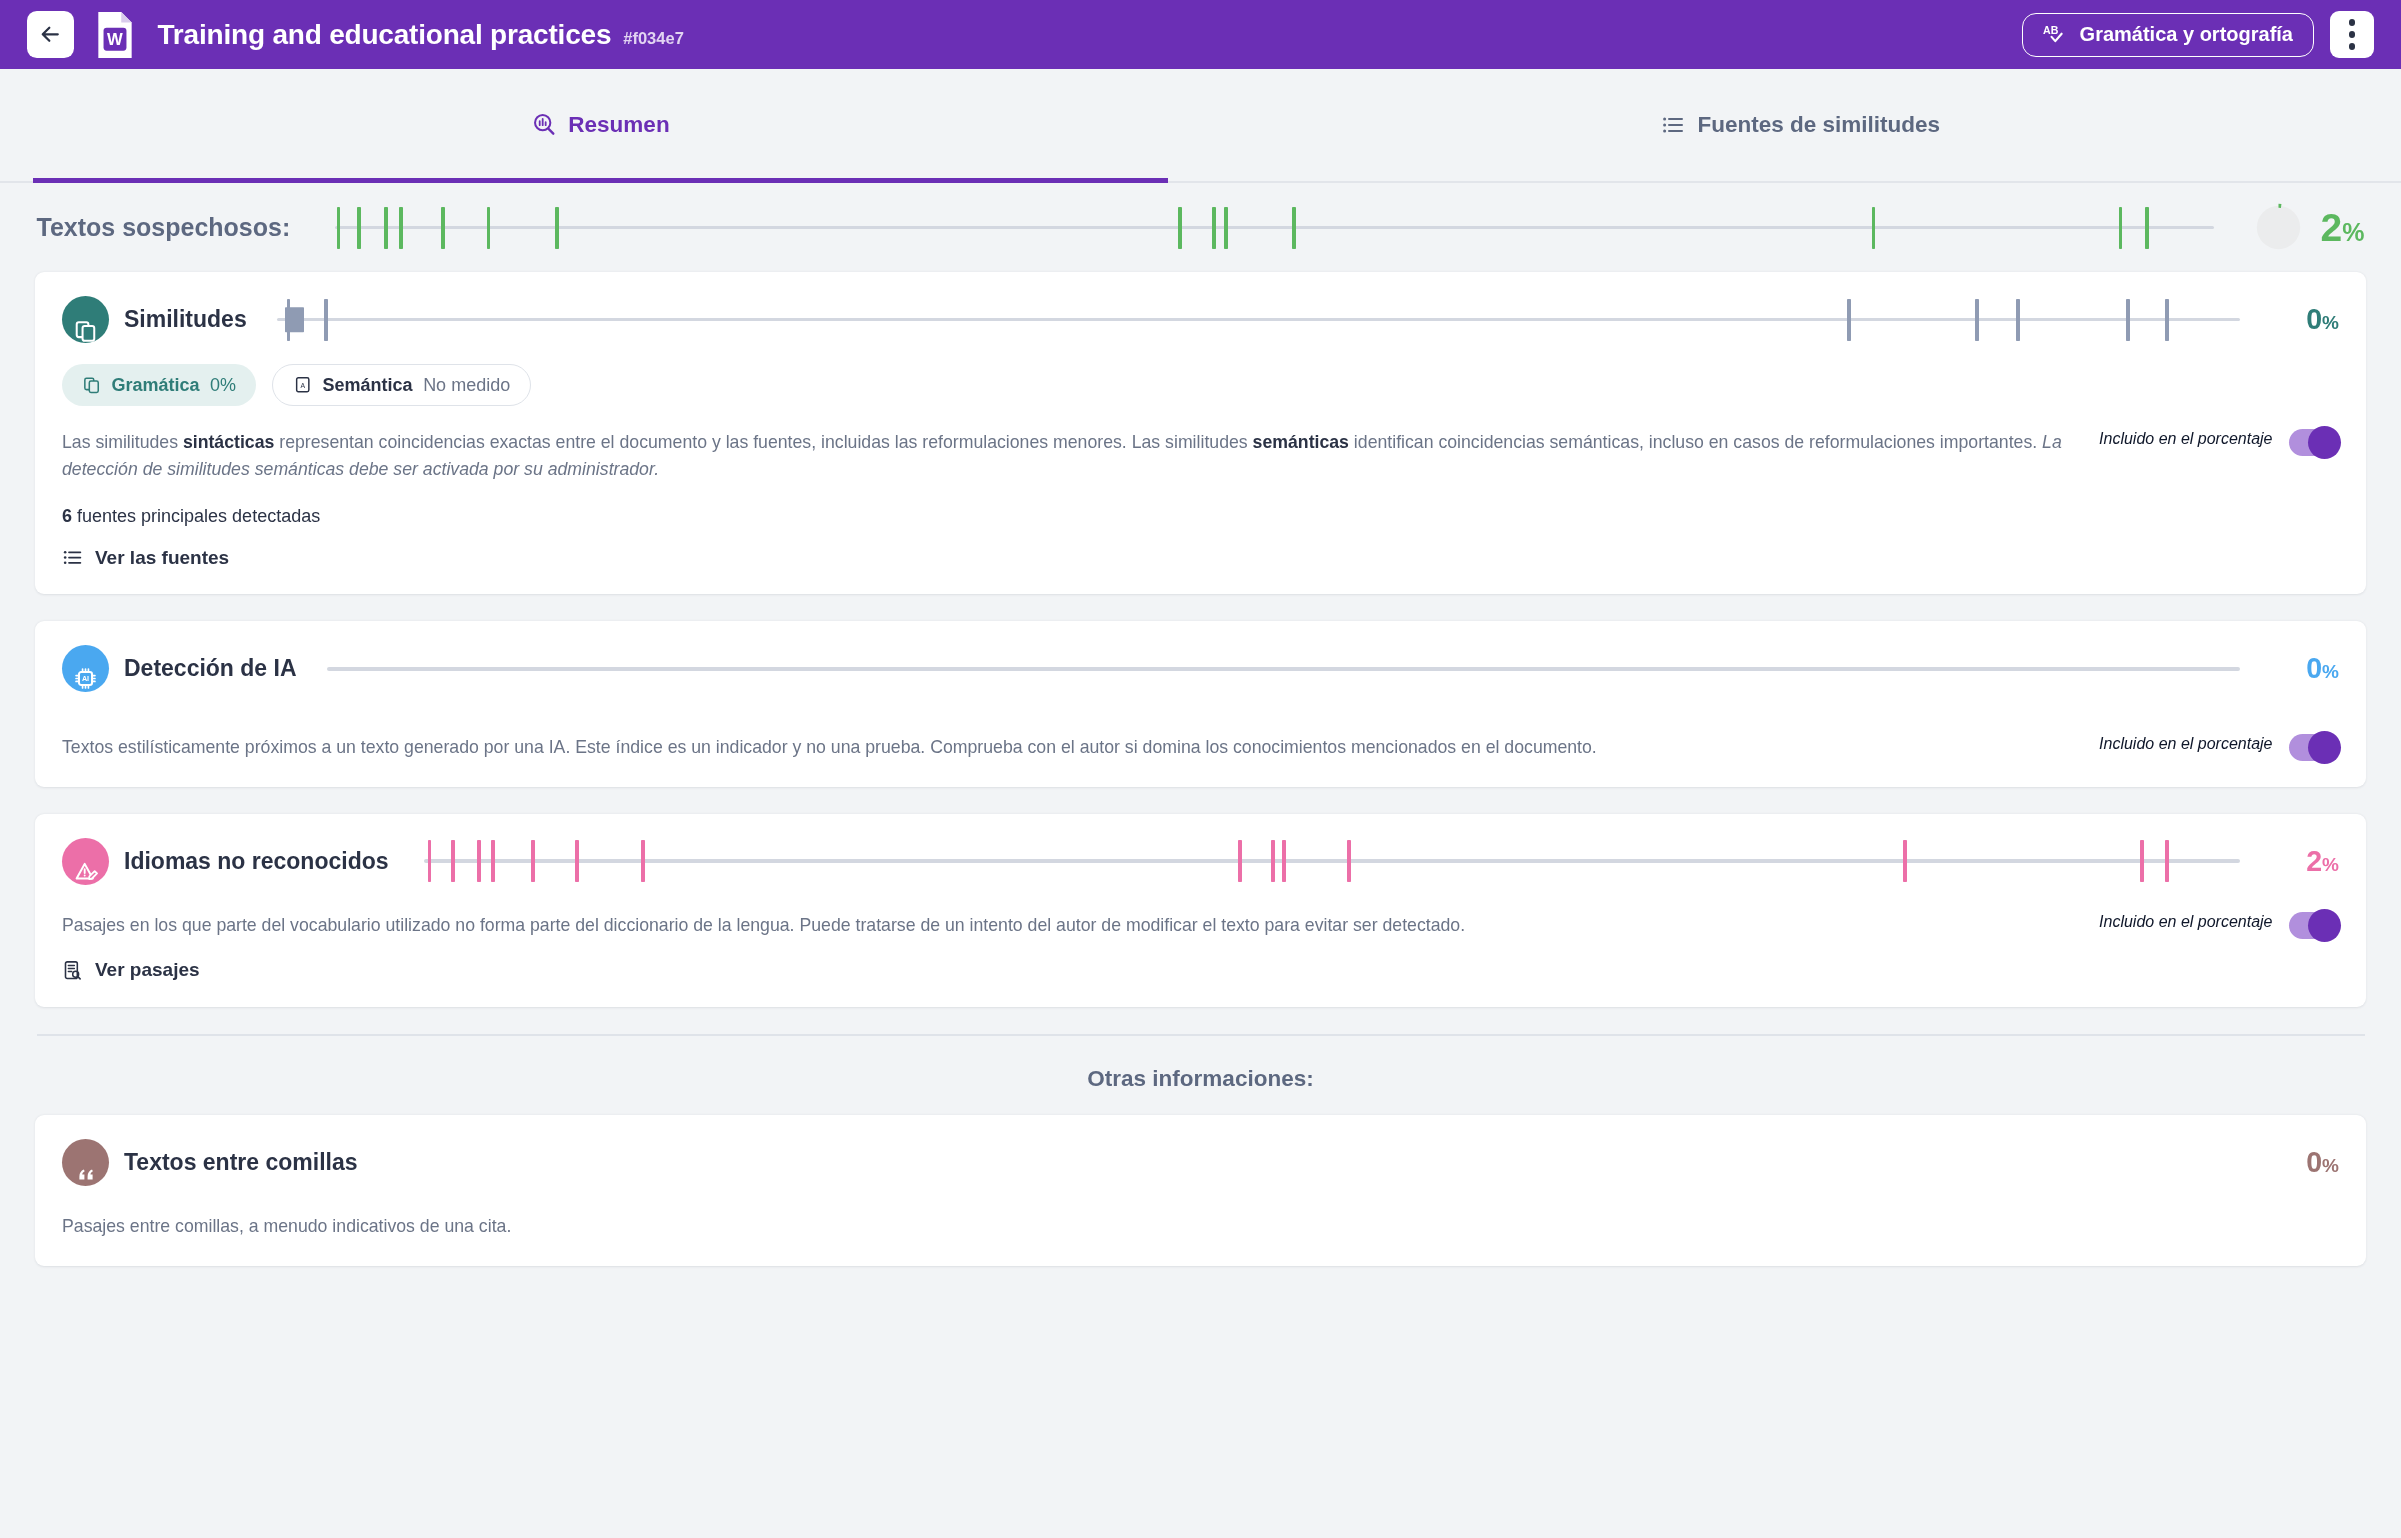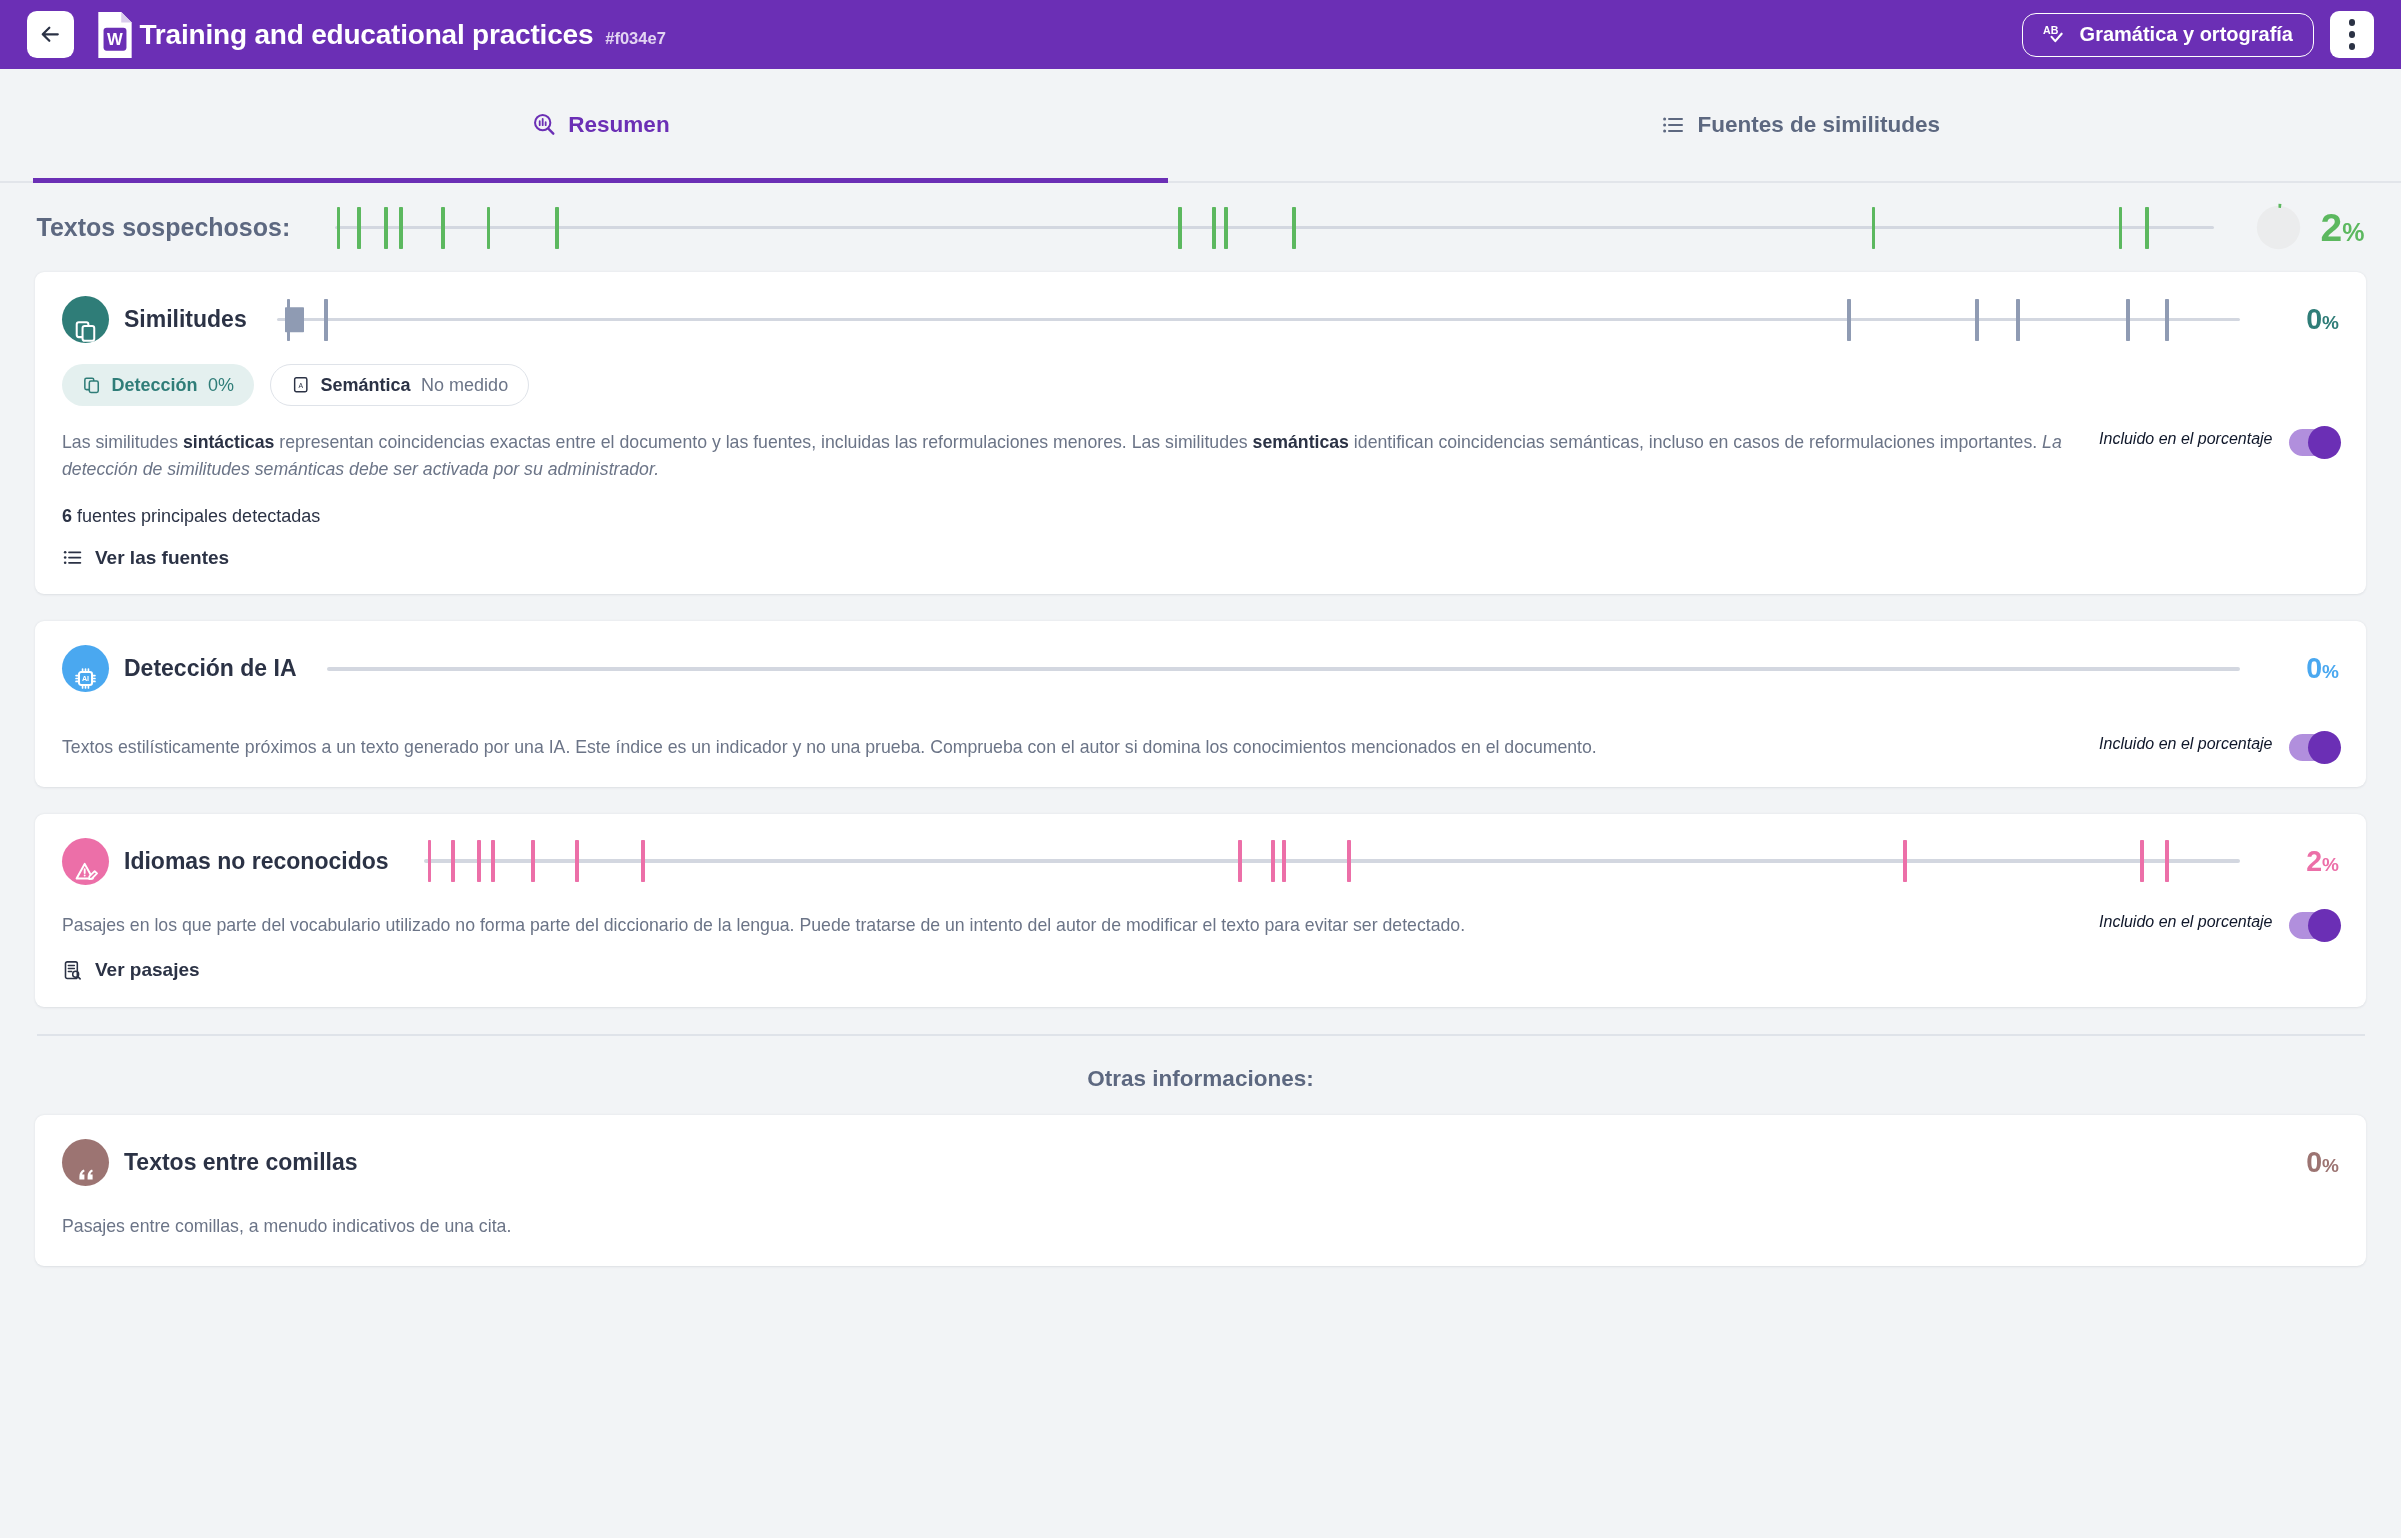--- a/index.html
+++ b/index.html
@@ -31,21 +31,21 @@
   .doc-icon {
     width: 42px; height: 50px;
     margin-left: 19.5px;
     flex: 0 0 auto;
     display: flex; align-items: center; justify-content: center;
   }
   .doc-title {
     color: #ffffff;
     font-size: 28px;
     font-weight: bold;
-    margin-left: 4px;
+    margin-left: 22px;
     letter-spacing: -0.2px;
     white-space: nowrap;
   }
   .doc-id {
     color: #e2d4f2;
     font-size: 16.5px;
     font-weight: bold;
     margin-left: 12px;
     margin-top: 7.5px;
   }
@@ -383,21 +383,21 @@
         <span>0</span><span class="unit">%</span>
       </div>
     </div>
 
     <div class="pills">
       <div class="pill active">
         <svg width="19.5" height="19.5" viewBox="0 0 24 24">
           <rect x="3.5" y="4" width="11" height="14" rx="2" fill="none" stroke="#2f7d78" stroke-width="1.9"></rect>
           <rect x="9" y="7.5" width="11" height="14" rx="2" fill="#e4f0ef" stroke="#2f7d78" stroke-width="1.9"></rect>
         </svg>
-        <span class="pname">Detección</span>
+        <span class="pname">Gramática</span>
         <span class="pval">0%</span>
       </div>
       <div class="pill outline">
         <svg width="19.5" height="19.5" viewBox="0 0 24 24" style="font-size:24px">
           <rect x="4.5" y="3.5" width="15" height="17" rx="2" fill="none" stroke="#2b3245" stroke-width="1.8"></rect>
           <text x="12" y="15.5" font-size="8.5" font-family="Liberation Sans, sans-serif" fill="#2b3245" text-anchor="middle">A</text>
         </svg>
         <span class="pname">Semántica</span>
         <span class="pval">No medido</span>
       </div>

